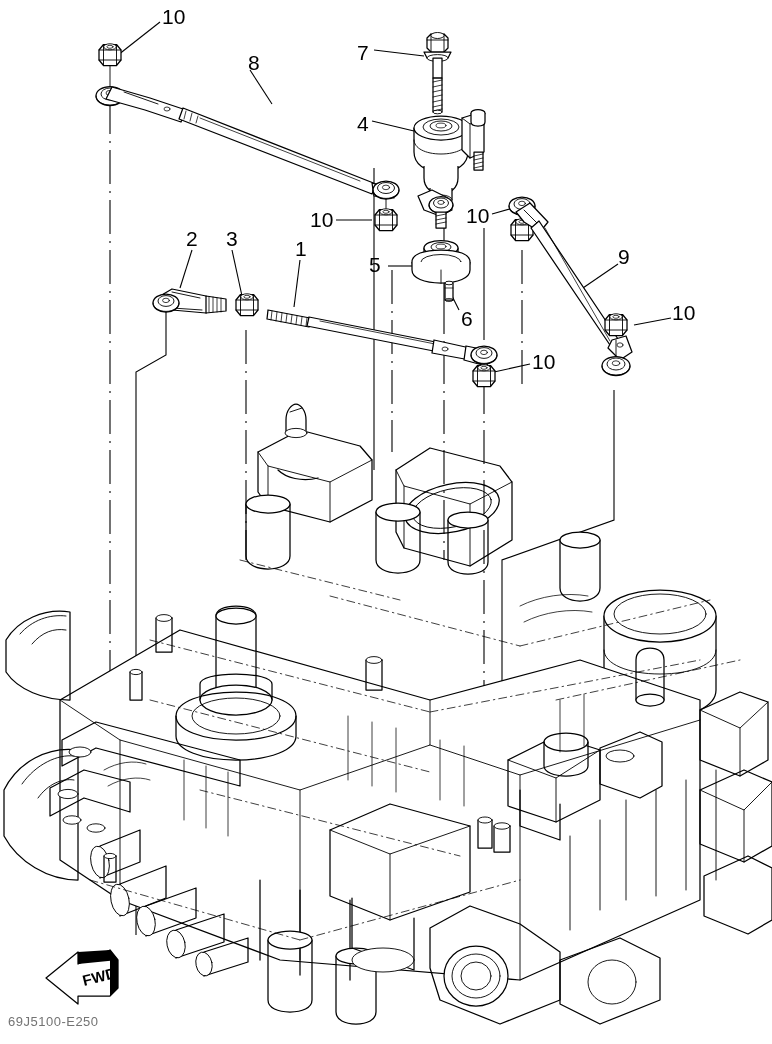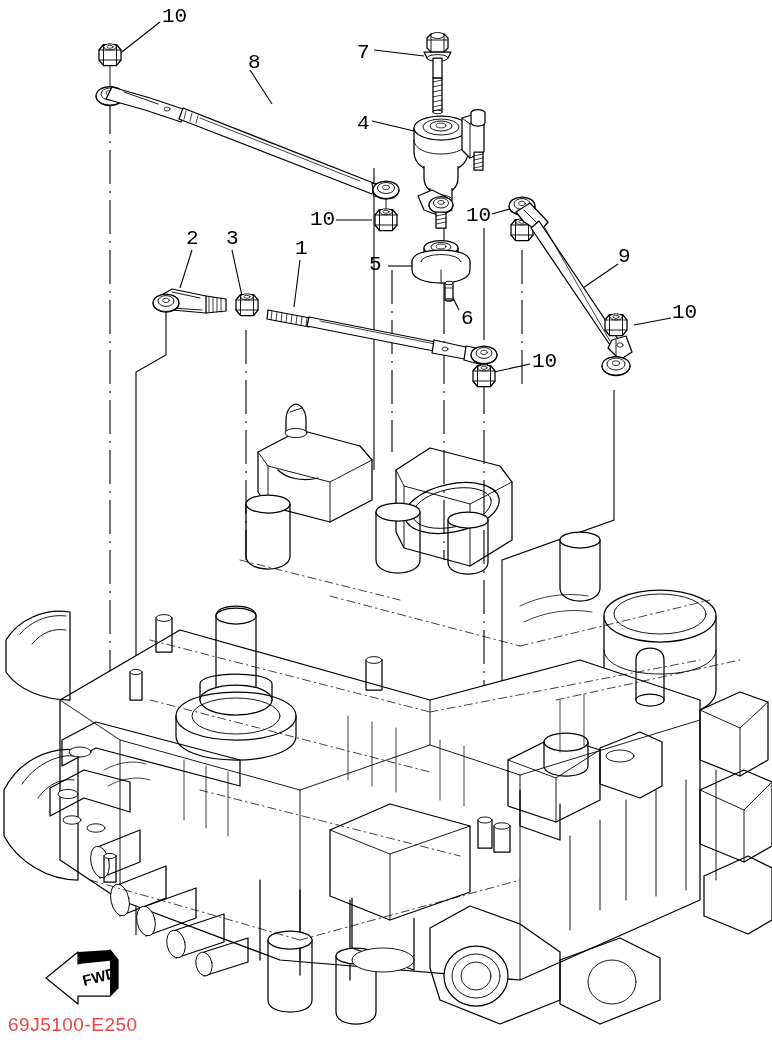--- a/index.html
+++ b/index.html
@@ -1,25 +1,25 @@
 <!DOCTYPE html>
 <html><head>
 <meta charset="utf-8">
 <title>Parts Diagram</title>
 <style>
   html,body{margin:0;padding:0;background:#ffffff;}
   body{width:772px;height:1044px;position:relative;overflow:hidden;
        font-family:"Liberation Sans", sans-serif;color:#000;}
   #sheet{position:absolute;left:0;top:0;width:772px;height:1044px;}
   #sheet svg{position:absolute;left:0;top:0;}
-  .callout{position:absolute;font-family:Liberation Mono, monospace;
+  .callout{position:absolute;font-family:Liberation Sans, sans-serif;
            font-size:21px;font-weight:400;color:#000;line-height:1;
            white-space:nowrap;letter-spacing:0px;}
-  #partno{position:absolute;left:8px;top:1014px;font-size:19px;
-          letter-spacing:0.5px;color:#ef4444;white-space:nowrap;}
+  #partno{position:absolute;left:8px;top:1014px;font-size:13px;
+          letter-spacing:0.5px;color:#737373;white-space:nowrap;}
   .fwdtext{font-family:"Liberation Sans", sans-serif;font-size:15px;
            font-weight:bold;fill:#000;}
 </style>
 </head>
 <body>
 
 <div id="sheet">
 
 <svg width="772" height="1044" viewBox="0 0 772 1044" xmlns="http://www.w3.org/2000/svg">
   <defs>

